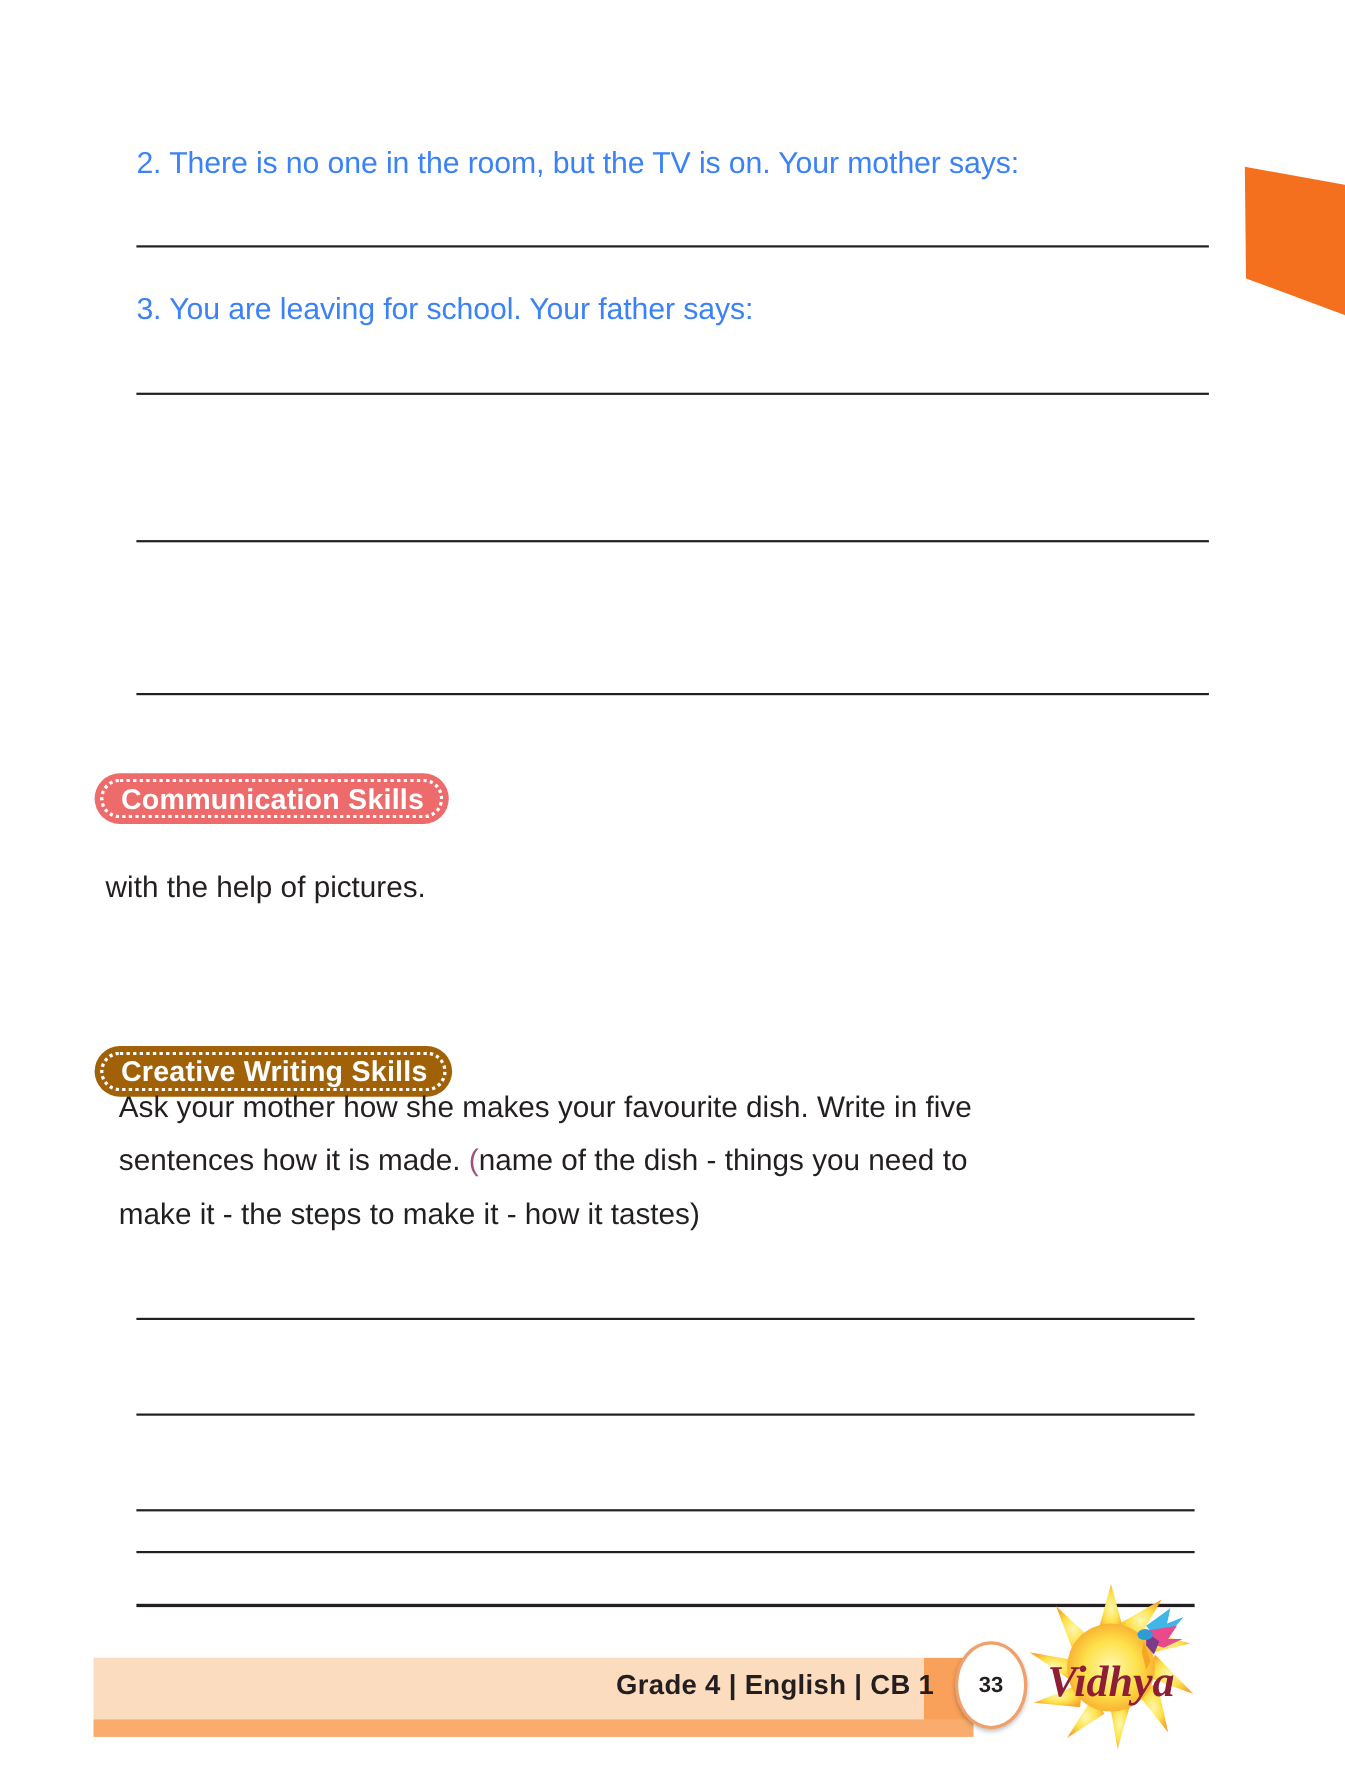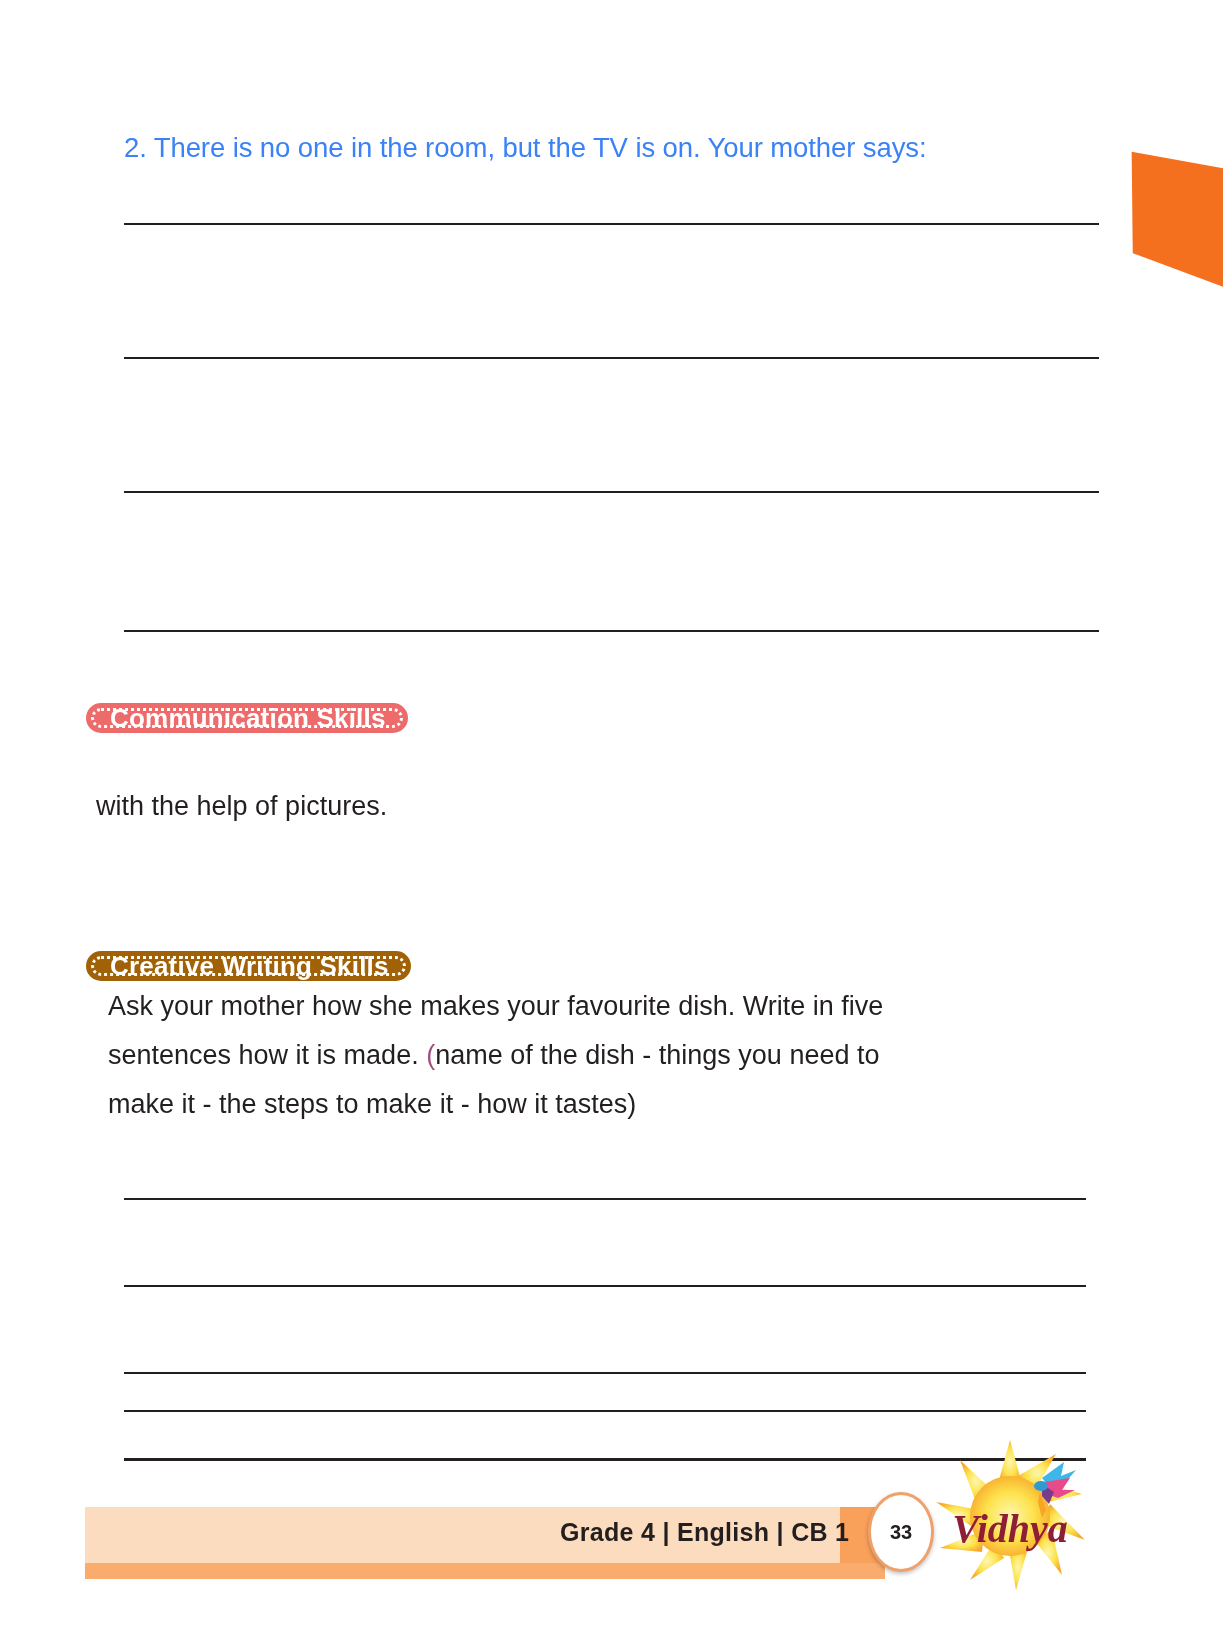--- a/index.html
+++ b/index.html
@@ -52,21 +52,21 @@
     width: 975px;
     height: 0;
     border-top: 2.2px solid #231f20;
   }
 
   
   .badge {
     position: absolute;
     display: inline-flex;
     align-items: center;
-    height: 30px;
+    height: 46px;
     padding: 0 22px 0 24px;
     border-radius: 23px;
     color: #ffffff;
     font-size: 26px;
     font-weight: 700;
     letter-spacing: 0.2px;
     white-space: nowrap;
   }
   .badge::before {
     content: "";
@@ -207,20 +207,23 @@
 
 <div class="page">
 
   <div class="corner-flag"></div>
 
   <div class="q-block" style="top:132px">
     <div class="q-text">2. There is no one in the room, but the TV is on. Your mother says:</div>
   </div>
   <div class="answer-rule" style="top:223px"></div>
 
+  <div class="q-block" style="top:265px">
+    <div class="q-text">3. You are leaving for school. Your father says:</div>
+  </div>
   <div class="answer-rule" style="top:357px"></div>
 
   <div class="answer-rule" style="top:491px"></div>
 
   <div class="answer-rule" style="top:630px"></div>
 
   <div class="badge badge-communication">
     <span class="badge-label">Communication Skills</span>
   </div>
 

